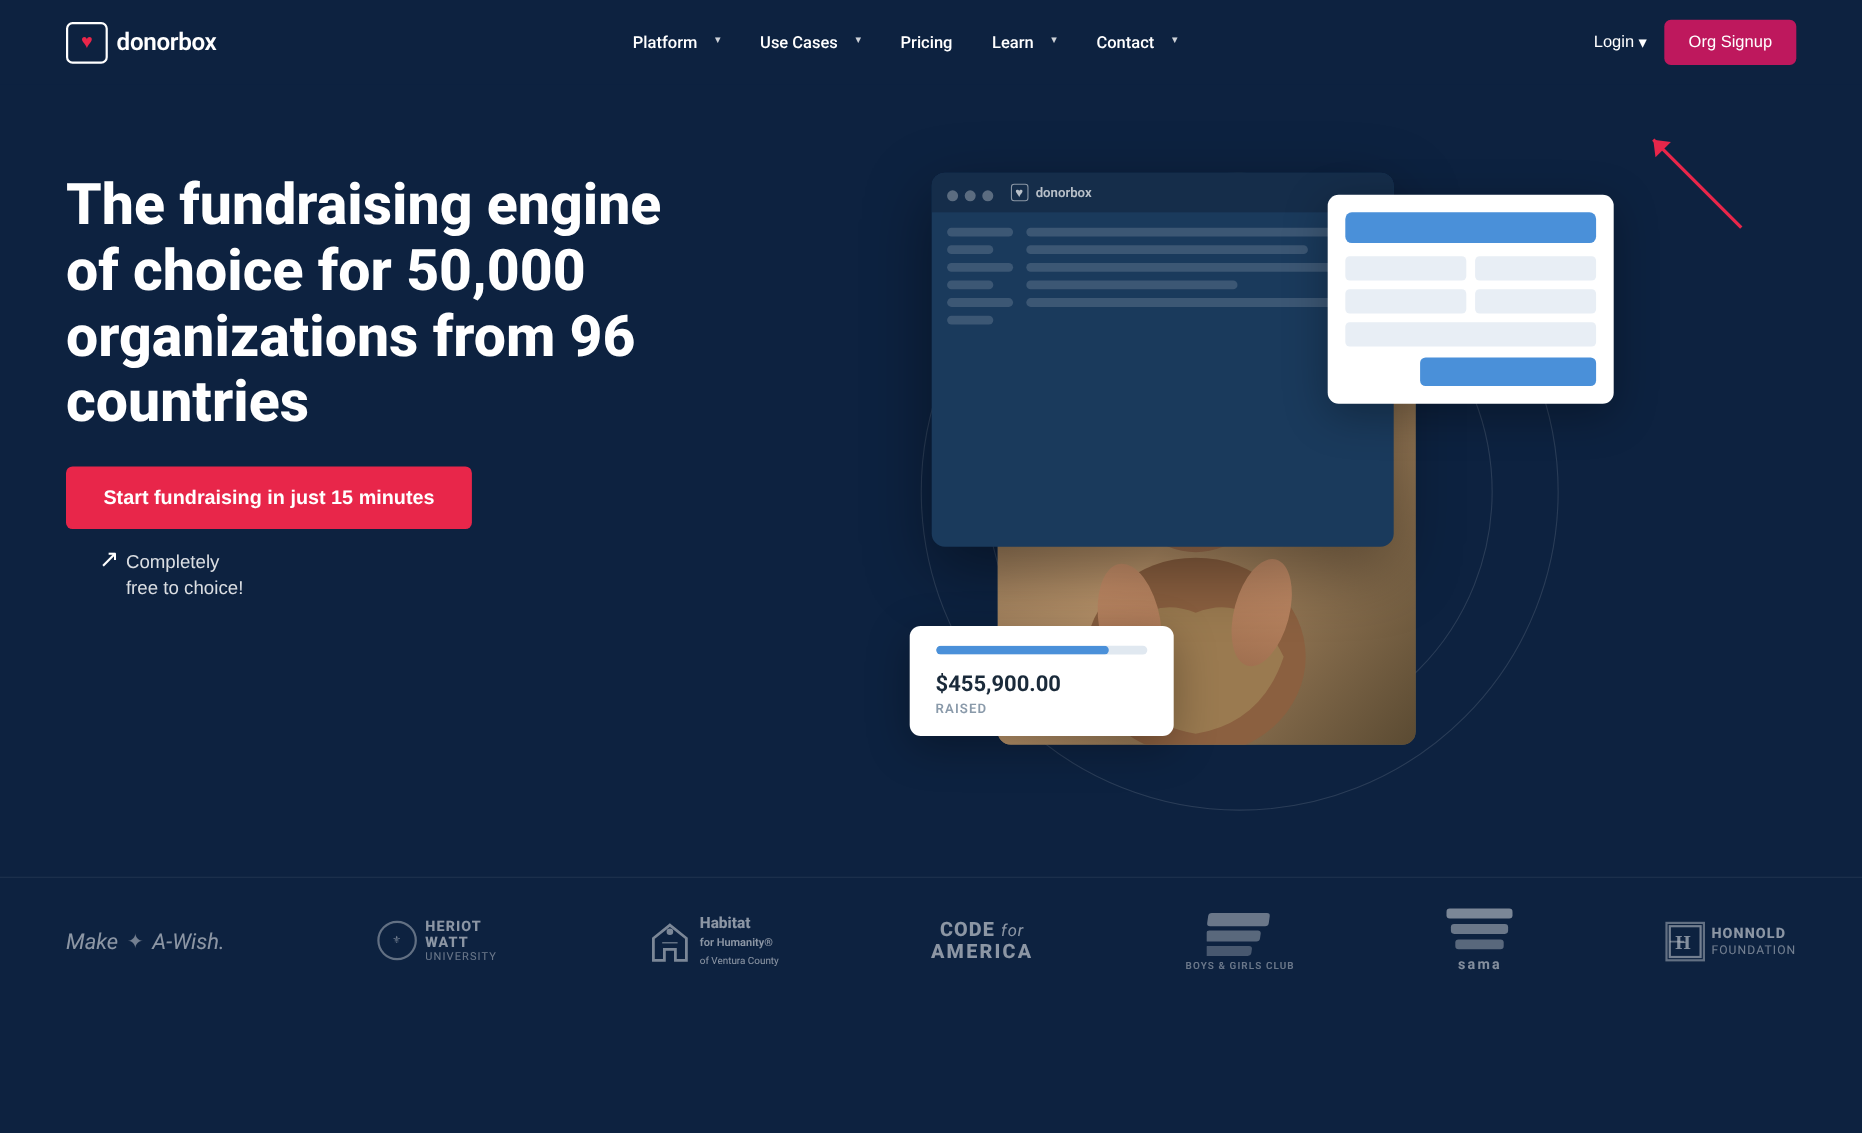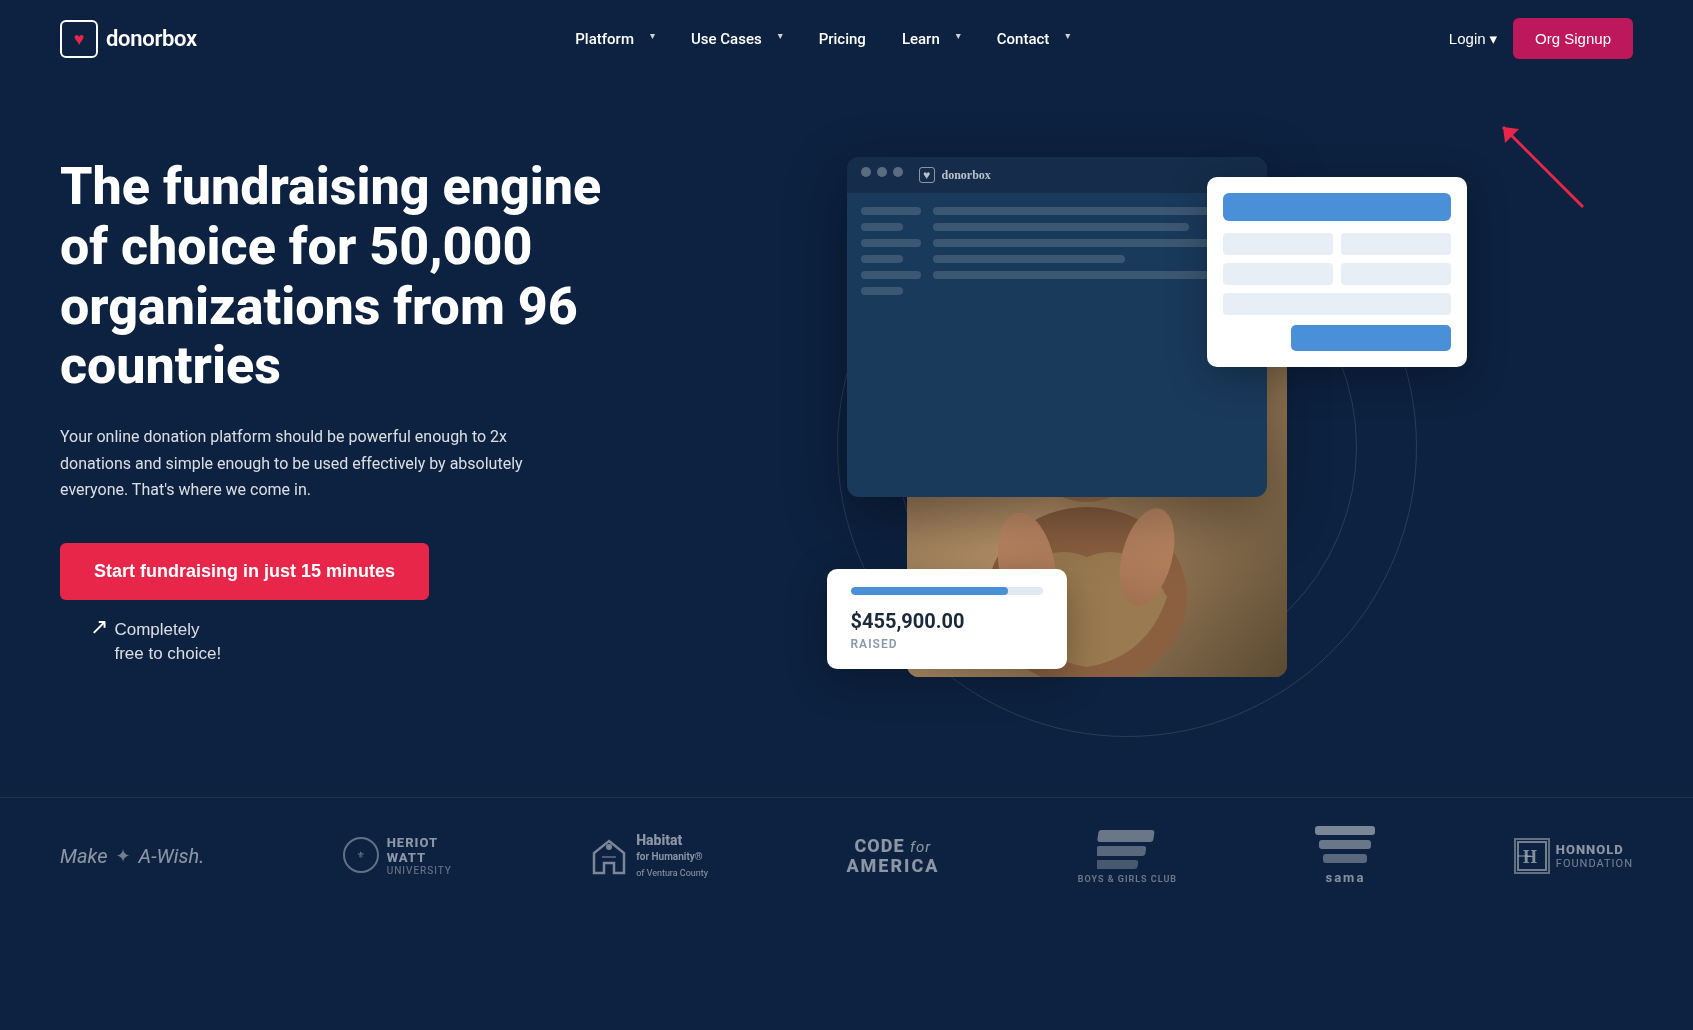--- a/index.html
+++ b/index.html
@@ -200,23 +200,22 @@
       background: #1a3a5c;
       border-radius: 12px;
       overflow: hidden;
       box-shadow: 0 20px 60px rgba(0,0,0,0.4);
       z-index: 3;
     }
     .browser-header {
       background: #152d4a;
       padding: 10px 14px;
       display: flex;
-      align-items: flex-start;
+      align-items: flex-end;
       gap: 6px;
-      font-family: Liberation Serif, serif;
     }
     .browser-dot {
       width: 10px;
       height: 10px;
       border-radius: 50%;
       background: rgba(255,255,255,0.3);
     }
     .browser-logo {
       margin-left: 10px;
       font-size: 12px;
@@ -525,21 +524,20 @@
 
   <div class="arrow-annotation">
     <svg class="red-arrow" viewBox="0 0 120 120">
       <line x1="100" y1="100" x2="20" y2="20" stroke="#e8264a" stroke-width="3"></line>
       <polygon points="20,20 36,22 22,36" fill="#e8264a"></polygon>
     </svg>
   </div>
 
   <div class="hero-left">
     <h1 class="hero-title">The fundraising engine of choice for 50,000 organizations from 96 countries</h1>
-    <p class="hero-subtitle">Your online donation platform should be powerful enough to 2x donations and simple enough to be used effectively by absolutely everyone. That's where we come in.</p>
 
     <button class="cta-btn">Start fundraising in just 15 minutes</button>
 
     <div class="free-label">
       <span class="arrow-curve">↗</span>
       <span class="free-text">
         <span>Completely</span><br>
         <span>free to choice!</span>
       </span>
     </div>

